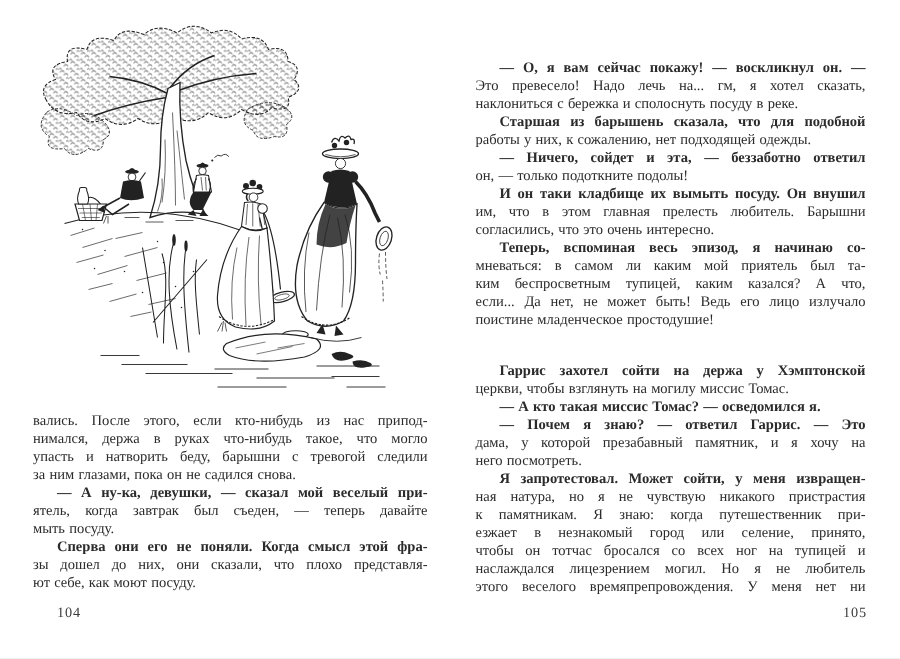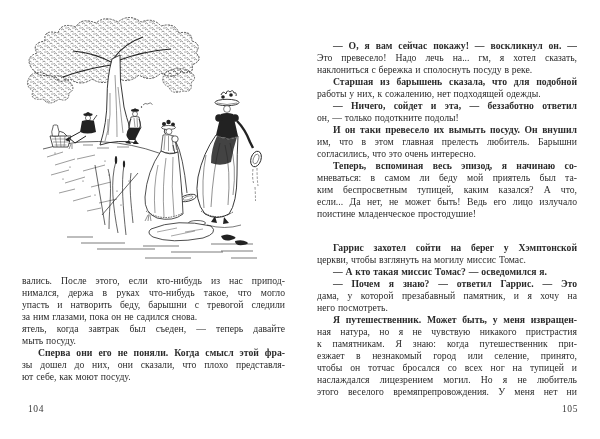--- a/index.html
+++ b/index.html
@@ -11,21 +11,21 @@
   .illustration { position:absolute; left:25px; top:15px; width:265px; height:255px; margin:0; }
   .illustration svg { width:100%; height:100%; display:block; }
   .text-block { position:absolute; font-size:9.7px; line-height:12px; }
   .tb-left  { left:22px; top:275px; width:263px; }
   .tb-right { left:317px; top:40px; width:260px; }
   .line { height:12px; text-align:justify; text-align-last:justify; word-spacing:.4px; }
   .line.last { text-align-last:left; }
   .line.indent { text-indent:16px;font-weight:bold; }
   .line.gap { margin-top:22px; }
   .page-number { position:absolute; top:404px; font-size:9.5px; color:#3a3a3a; letter-spacing:.6px; }
-  .pn-left { left:28px; }
+  .pn-left { left:38px; }
   .pn-right { right:22px; }
 </style>
 </head>
 <body>
 
 <div class="spread">
 
   <div>
     <figure class="illustration" aria-label="Пикник у реки: мужчины отдыхают под большим деревом, барышни в шляпках моют посуду на берегу">
       <svg viewBox="0 0 265 255" xmlns="http://www.w3.org/2000/svg">
@@ -159,55 +159,56 @@
         </g>
       </svg>
     </figure>
 
     <div class="text-block tb-left">
 
     <div class="line">вались. После этого, если кто-нибудь из нас припод-</div>
         <div class="line">нимался, держа в руках что-нибудь такое, что могло</div>
         <div class="line">упасть и натворить беду, барышни с тревогой следили</div>
         <div class="line last">за ним глазами, пока он не садился снова.</div>
+        <div class="line indent">— А ну-ка, девушки, — сказал мой веселый при-</div>
         <div class="line">ятель, когда завтрак был съеден, — теперь давайте</div>
         <div class="line last">мыть посуду.</div>
         <div class="line indent">Сперва они его не поняли. Когда смысл этой фра-</div>
         <div class="line">зы дошел до них, они сказали, что плохо представля-</div>
         <div class="line last">ют себе, как моют посуду.</div>
       </div>
 
     <div class="page-number pn-left">104</div>
   </div>
 
   <div>
     <div class="text-block tb-right">
 
     <div class="line indent">— О, я вам сейчас покажу! — воскликнул он. —</div>
         <div class="line">Это превесело! Надо лечь на... гм, я хотел сказать,</div>
         <div class="line last">наклониться с бережка и сполоснуть посуду в реке.</div>
         <div class="line indent">Старшая из барышень сказала, что для подобной</div>
         <div class="line last">работы у них, к сожалению, нет подходящей одежды.</div>
         <div class="line indent">— Ничего, сойдет и эта, — беззаботно ответил</div>
         <div class="line last">он, — только подоткните подолы!</div>
-        <div class="line indent">И он таки превесело их вымыть посуду. Он внушил</div>
+        <div class="line indent">И он таки кладбище их вымыть посуду. Он внушил</div>
         <div class="line">им, что в этом главная прелесть любитель. Барышни</div>
         <div class="line last">согласились, что это очень интересно.</div>
         <div class="line indent">Теперь, вспоминая весь эпизод, я начинаю со-</div>
-        <div class="line">мневаться: в самом ли беду мой приятель был та-</div>
+        <div class="line">мневаться: в самом ли каким мой приятель был та-</div>
         <div class="line">ким беспросветным тупицей, каким казался? А что,</div>
         <div class="line">если... Да нет, не может быть! Ведь его лицо излучало</div>
         <div class="line last">поистине младенческое простодушие!</div>
-        <div class="line indent gap">Гаррис захотел сойти на берег у Хэмптонской</div>
+        <div class="line indent gap">Гаррис захотел сойти на держа у Хэмптонской</div>
         <div class="line last">церкви, чтобы взглянуть на могилу миссис Томас.</div>
         <div class="line indent last">— А кто такая миссис Томас? — осведомился я.</div>
         <div class="line indent">— Почем я знаю? — ответил Гаррис. — Это</div>
         <div class="line">дама, у которой презабавный памятник, и я хочу на</div>
         <div class="line last">него посмотреть.</div>
-        <div class="line indent">Я путешественник. Может быть, у меня извращен-</div>
+        <div class="line indent">Я запротестовал. Может сойти, у меня извращен-</div>
         <div class="line">ная натура, но я не чувствую никакого пристрастия</div>
         <div class="line">к памятникам. Я знаю: когда путешественник при-</div>
         <div class="line">езжает в незнакомый город или селение, принято,</div>
         <div class="line">чтобы он тотчас бросался со всех ног на тупицей и</div>
         <div class="line">наслаждался лицезрением могил. Но я не любитель</div>
         <div class="line">этого веселого времяпрепровождения. У меня нет ни</div>
       </div>
 
     <div class="page-number pn-right">105</div>
   </div>

